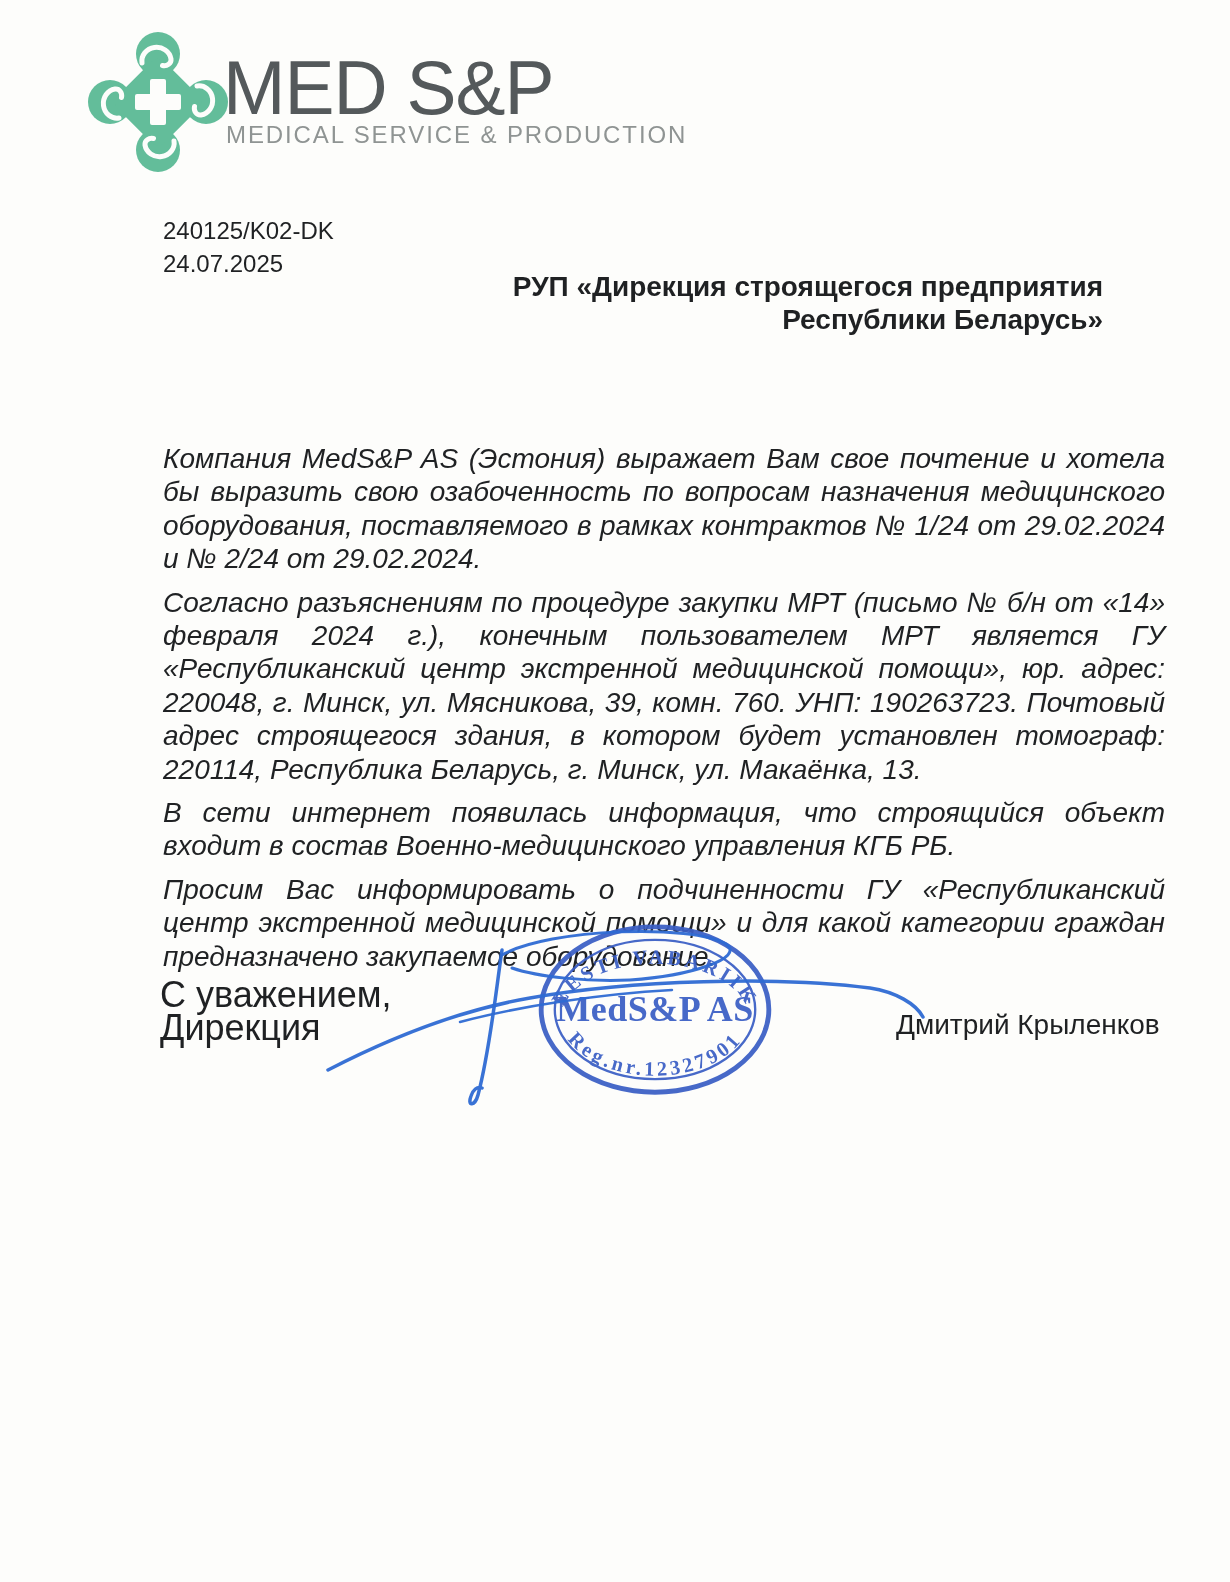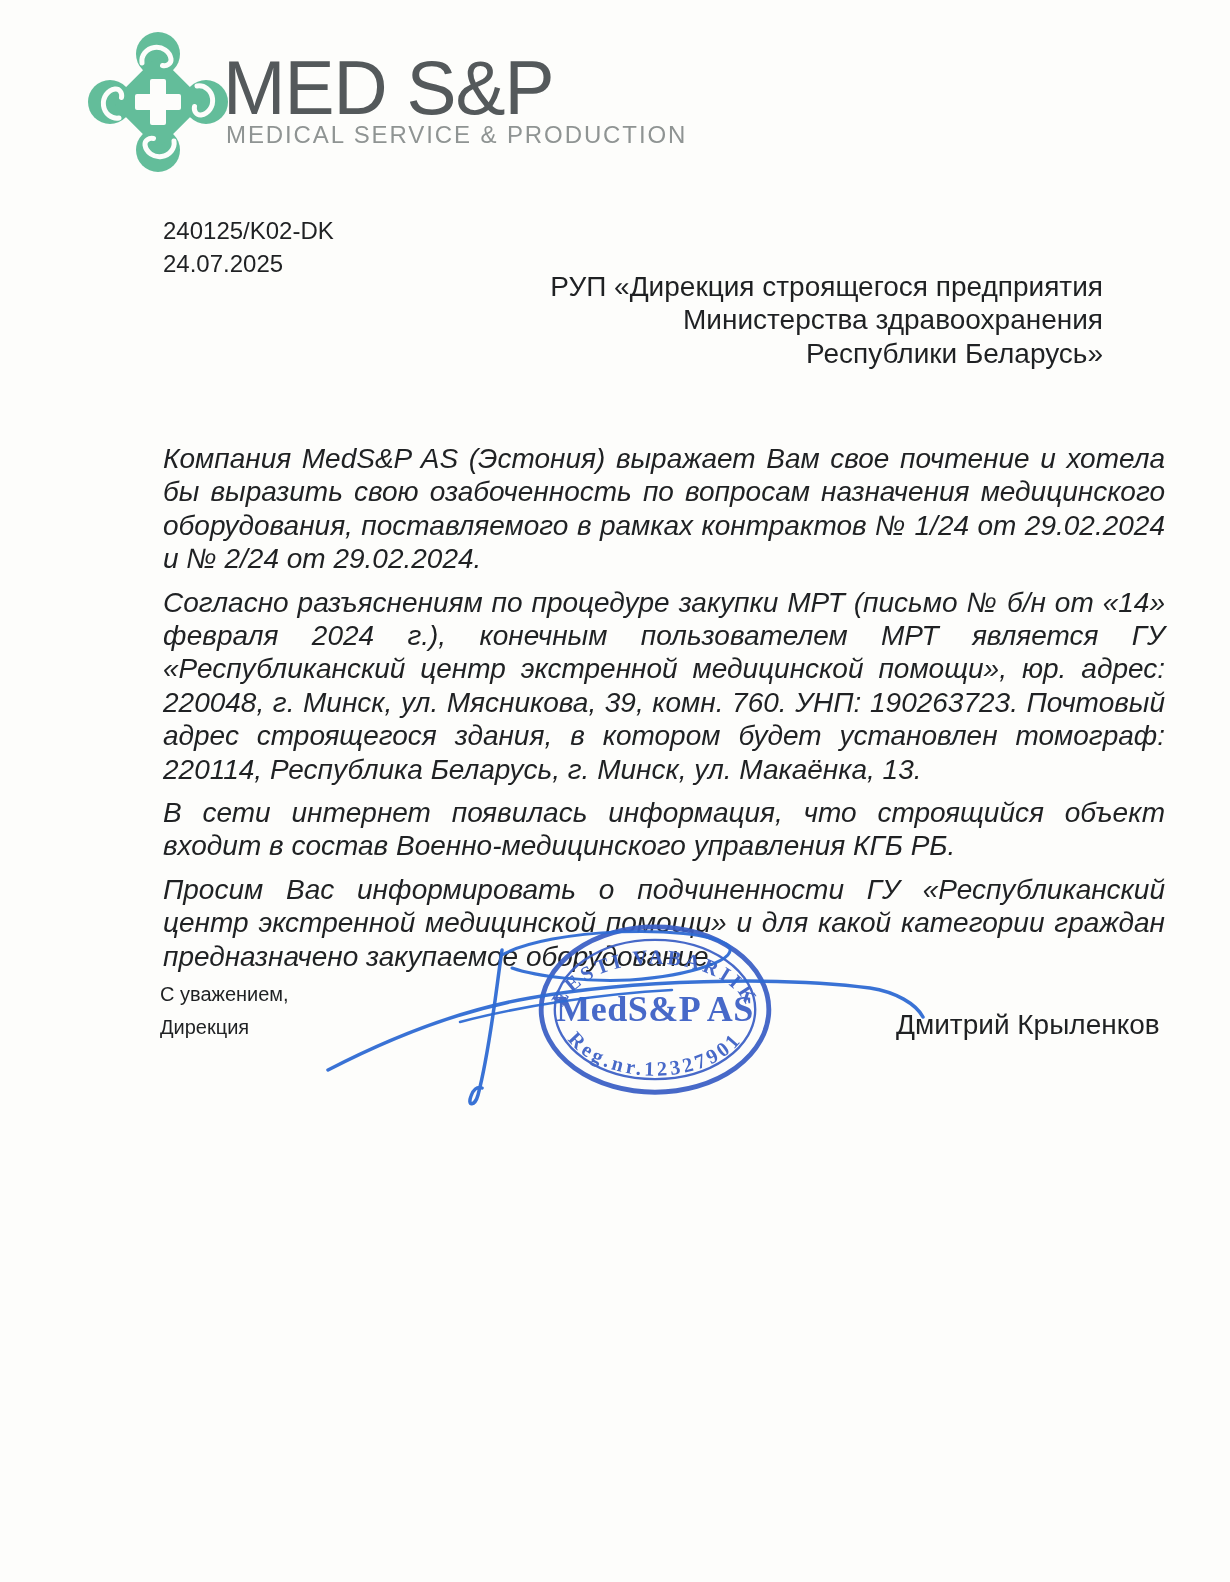--- a/index.html
+++ b/index.html
@@ -35,34 +35,34 @@
   }
   .tagline{
     position:absolute;left:196px;top:124px;
     font-size:24px;line-height:22px;letter-spacing:1.9px;
     color:var(--tagline-gray);
   }
   
   .ref-block{position:absolute;left:133px;top:214px;font-size:24px;line-height:33px;}
   .recipient{
     position:absolute;right:97px;top:270px;
-    font-size:28px;line-height:33.4px;text-align:right;
+    font-size:28px;line-height:33.4px;text-align:right;font-weight:bold;
   }
   
   .body-text{
     position:absolute;left:133px;top:442px;width:1002px;
     font-size:28px;line-height:33.4px;font-style:italic;
   }
   .body-text p{
     margin:0 0 10px 0;
     text-align:justify;
     text-align-last:left;
   }
   
-  .closing{position:absolute;left:130px;top:978px;font-size:20px;line-height:33px;}
+  .closing{position:absolute;left:130px;top:978px;font-size:36px;line-height:33px;}
   .signer-name{position:absolute;left:866px;top:1008px;font-size:28px;line-height:33px;}
   .stamp{position:absolute;left:500px;top:920px;width:250px;height:180px;opacity:.93;}
   .stamp-ring{fill:none;stroke:var(--stamp-blue);}
   .stamp-ring.outer{stroke-width:5;}
   .stamp-ring.inner{stroke-width:2.4;}
   .stamp-arc-text{
     font-family:"Liberation Serif","DejaVu Serif",serif;
     font-size:21px;letter-spacing:3.5px;fill:var(--stamp-blue);font-weight:600;
   }
   .stamp-center-text{
@@ -98,21 +98,20 @@
   <div class="brand">MED S&amp;P</div>
   <div class="tagline">MEDICAL SERVICE &amp; PRODUCTION</div>
 
   <div class="ref-block">
     <div>240125/K02-DK</div>
     <div>24.07.2025</div>
   </div>
 
   <div class="recipient">
     <div>РУП «Дирекция строящегося предприятия</div>
-    <div>Министерства здравоохранения</div>
     <div>Республики Беларусь»</div>
   </div>
 
   <div class="body-text">
     <p>Компания MedS&amp;P AS (Эстония) выражает Вам свое почтение и хотела бы выразить свою озабоченность по вопросам назначения медицинского оборудования, поставляемого в рамках контрактов № 1/24 от 29.02.2024 и № 2/24 от 29.02.2024.</p>
     <p>Согласно разъяснениям по процедуре закупки МРТ (письмо № б/н от «14» февраля 2024 г.), конечным пользователем МРТ является ГУ «Республиканский центр экстренной медицинской помощи», юр. адрес: 220048, г. Минск, ул. Мясникова, 39, комн. 760. УНП: 190263723. Почтовый адрес строящегося здания, в котором будет установлен томограф: 220114, Республика Беларусь, г. Минск, ул. Макаёнка, 13.</p>
     <p>В сети интернет появилась информация, что строящийся объект входит в состав Военно-медицинского управления КГБ РБ.</p>
     <p>Просим Вас информировать о подчиненности ГУ «Республиканский центр экстренной медицинской помощи» и для какой категории граждан предназначено закупаемое оборудование.</p>
   </div>
 

